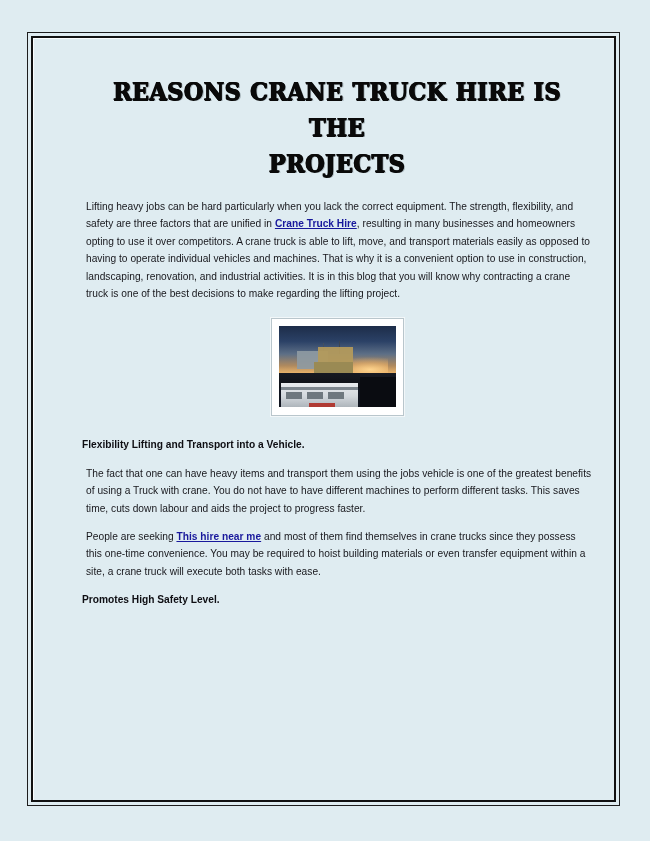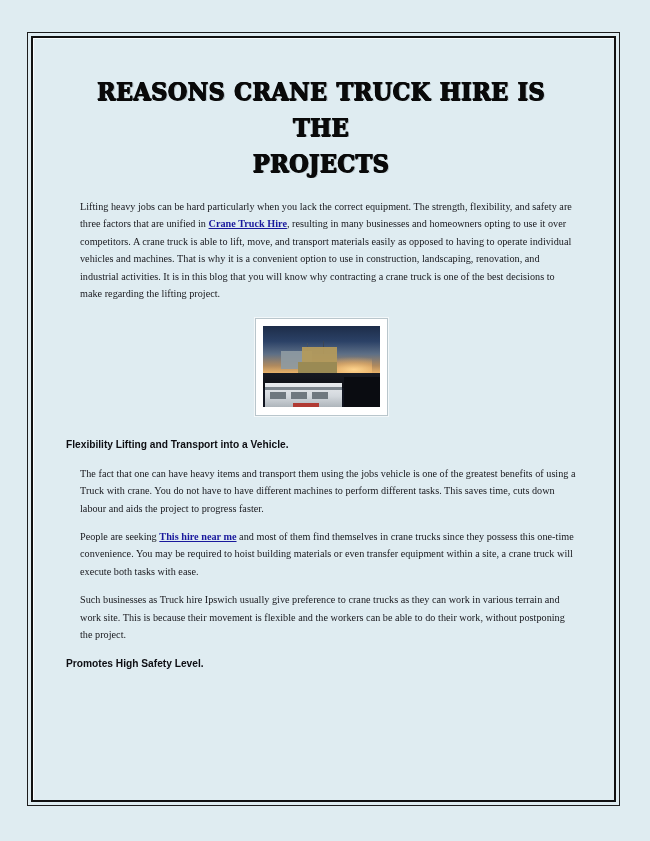--- a/index.html
+++ b/index.html
@@ -51,21 +51,21 @@
     top: 38px;
     width: 581px;
     height: 762px;
     box-shadow: inset 1px 1px 0 rgba(255,255,255,0.85);
     box-sizing: border-box;
     pointer-events: none;
   }
 
   .content {
     position: absolute;
-    left: 36px;
+    left: 52px;
     top: 46px;
     width: 570px;
     height: 748px;
     box-sizing: border-box;
     padding: 0 30px;
   }
 
   
   .doc-title {
     margin: 28px 0 0 0;
@@ -84,22 +84,22 @@
        0 0.5px 0 #0a0a0a,
        1.4px 1.1px 0 rgba(120,135,142,0.55);
     word-spacing: 1px;
   }
   .doc-title .t-line {
     display: block;
   }
 
   
   .para {
-    margin: 0 0 11px 14px;
-    font-family: Liberation Serif, serif;
+    margin: 0 0 11px 4px;
+    font-family: Liberation Sans, sans-serif;
     font-size: 10.2px;
     line-height: 17.4px;
     color: #17171c;
     text-align: left;
     letter-spacing: 0.02px;
   }
   .para.lead {
     margin-top: 16px;
     margin-bottom: 4px;
   }
@@ -312,18 +312,17 @@
     </div>
 
     <p class="sub-head">Flexibility Lifting and Transport into a Vehicle.</p>
 
     <p class="para">The fact that one can have heavy items and transport them using the jobs vehicle is one of the greatest benefits of using a Truck with crane. You do not have to have different machines to perform different tasks. This saves time, cuts down labour and aids the project to progress faster.</p>
 
     <p class="para"><span>People are seeking </span><a class="doc-link" href="#">This hire near me</a><span> and most of them find themselves in crane trucks since they possess this one-time convenience. You may be required to hoist building materials or even transfer equipment within a site, a crane truck will execute both tasks with ease.</span></p>
 
 
 
-    <p class="para">Such businesses as Truck hire Ipswich usually give preference to crane trucks as they can work in various terrain and work site. This is because their movement is flexible and the workers can be able to do their work, without postponing the project.</p>
 
     <p class="sub-head tight-top">Promotes High Safety Level.</p>
 
   </div>
 </div>
 
 </body></html>

